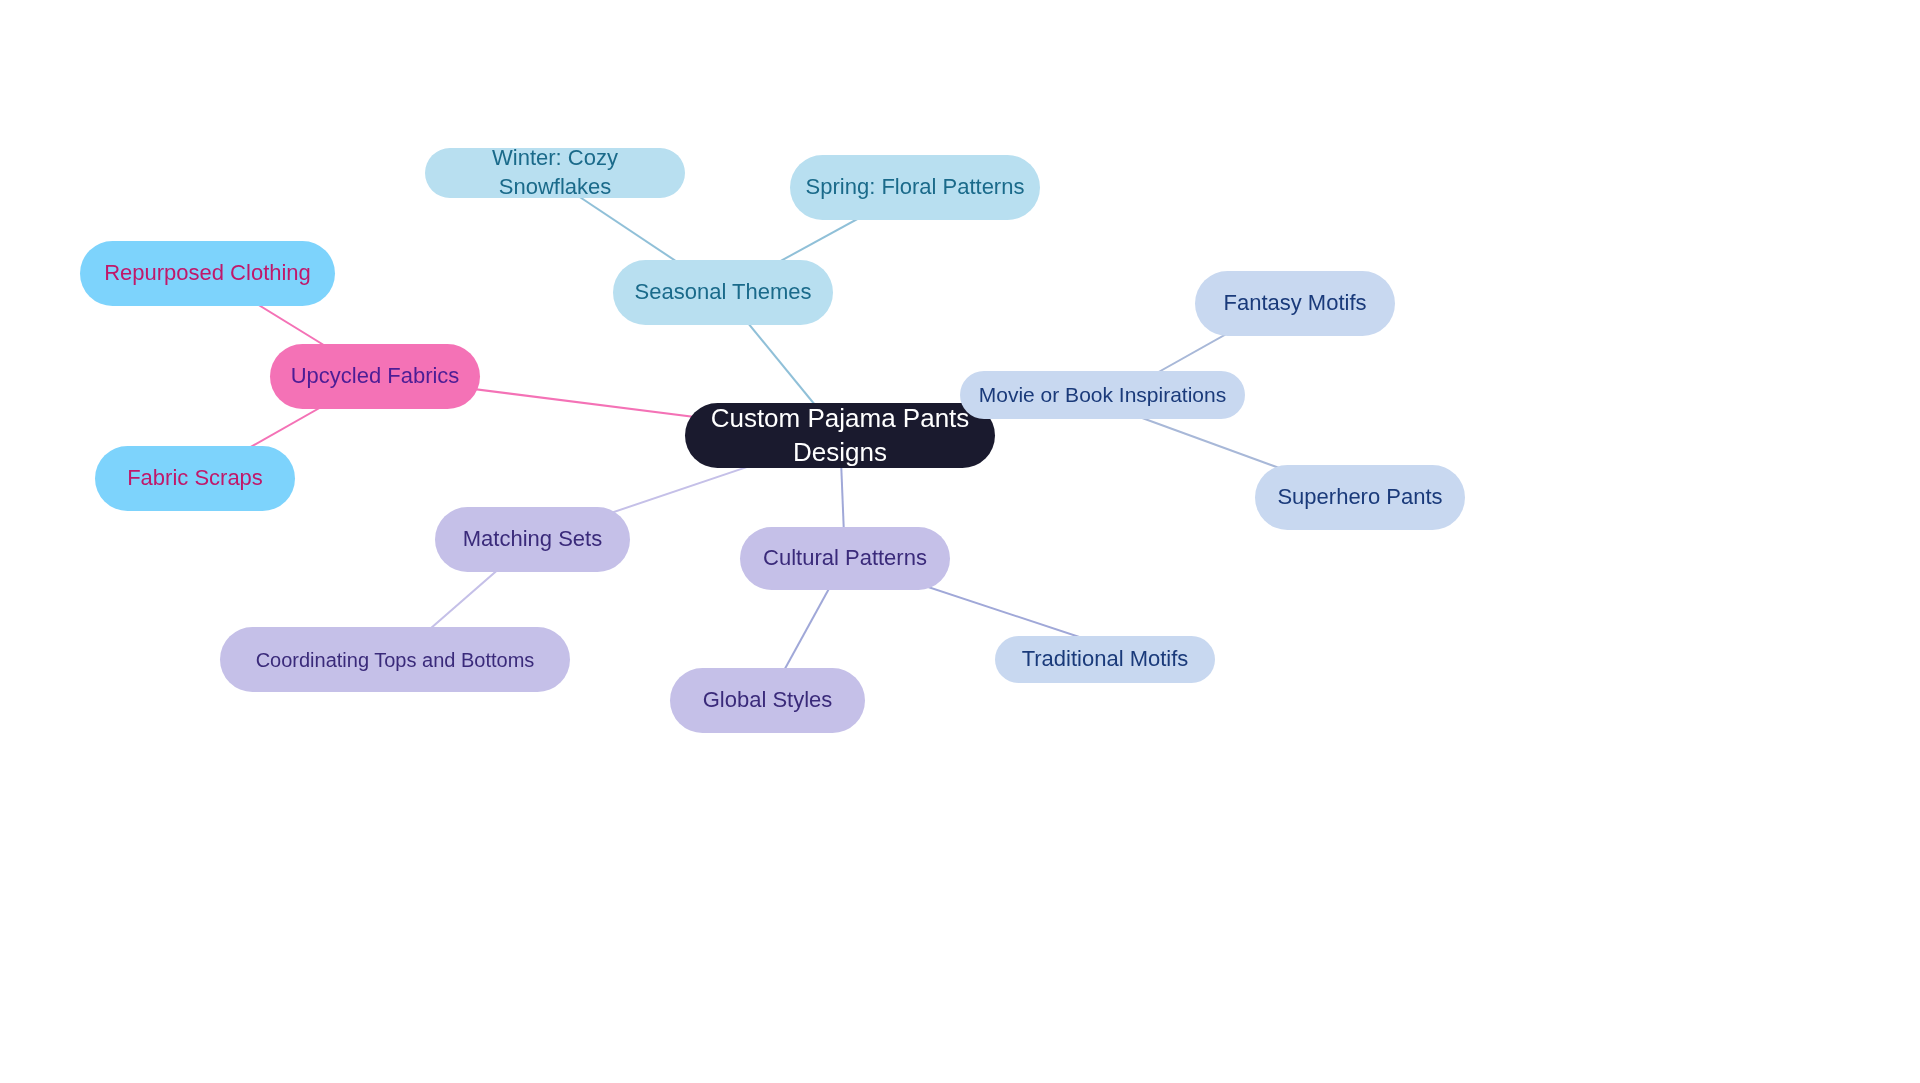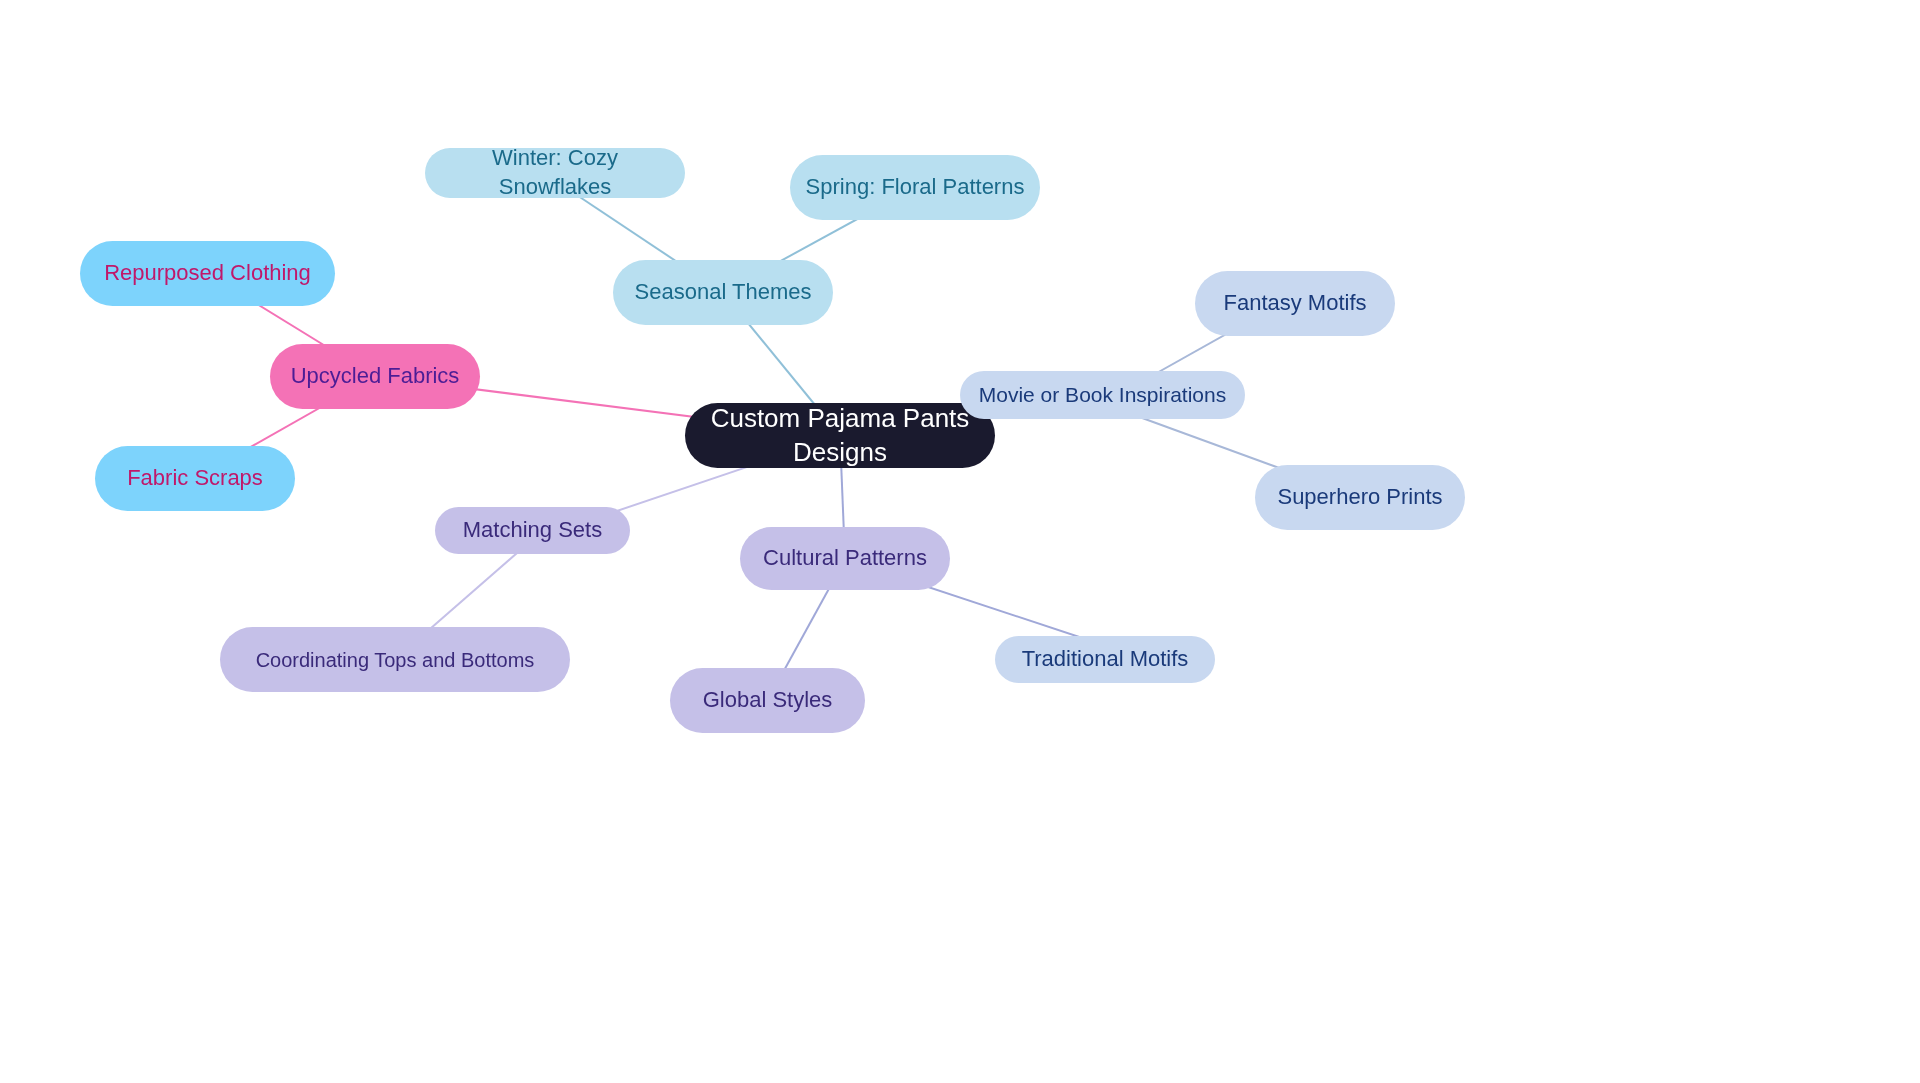--- a/index.html
+++ b/index.html
@@ -107,21 +107,21 @@
     </div>
     <div class="node node-pink-mid" style="left: 270px; top: 344px; width: 210px; height: 65px;">
       <span class="node-label">Upcycled Fabrics</span>
     </div>
     <div class="node node-pink" style="left: 80px; top: 241px; width: 255px; height: 65px;">
       <span class="node-label">Repurposed Clothing</span>
     </div>
     <div class="node node-pink" style="left: 95px; top: 446px; width: 200px; height: 65px;">
       <span class="node-label">Fabric Scraps</span>
     </div>
-    <div class="node node-purple" style="left: 435px; top: 507px; width: 195px; height: 47px;">
+    <div class="node node-purple" style="left: 435px; top: 507px; width: 195px; height: 65px;">
       <span class="node-label">Matching Sets</span>
     </div>
     <div class="node node-purple" style="left: 220px; top: 627px; width: 350px; height: 65px;">
       <span class="node-label" style="font-size: 20px; text-align: right;">Coordinating Tops and Bottoms</span>
     </div>
     <div class="node node-purple" style="left: 740px; top: 527px; width: 210px; height: 63px;">
       <span class="node-label">Cultural Patterns</span>
     </div>
     <div class="node node-purple" style="left: 670px; top: 668px; width: 195px; height: 65px;">
       <span class="node-label">Global Styles</span>
@@ -129,15 +129,15 @@
     <div class="node node-steel" style="left: 995px; top: 636px; width: 220px; height: 47px;">
       <span class="node-label">Traditional Motifs</span>
     </div>
     <div class="node node-steel" style="left: 960px; top: 371px; width: 285px; height: 48px;">
       <span class="node-label" style="font-size: 21px;">Movie or Book Inspirations</span>
     </div>
     <div class="node node-steel" style="left: 1195px; top: 263px; width: 200px; height: 65px; margin-top: 8px;">
       <span class="node-label">Fantasy Motifs</span>
     </div>
     <div class="node node-steel" style="left: 1255px; top: 465px; width: 210px; height: 65px;">
-      <span class="node-label">Superhero Prints</span>
+      <span class="node-label">Superhero Pants</span>
     </div>
   </div>
 
 </body></html>

